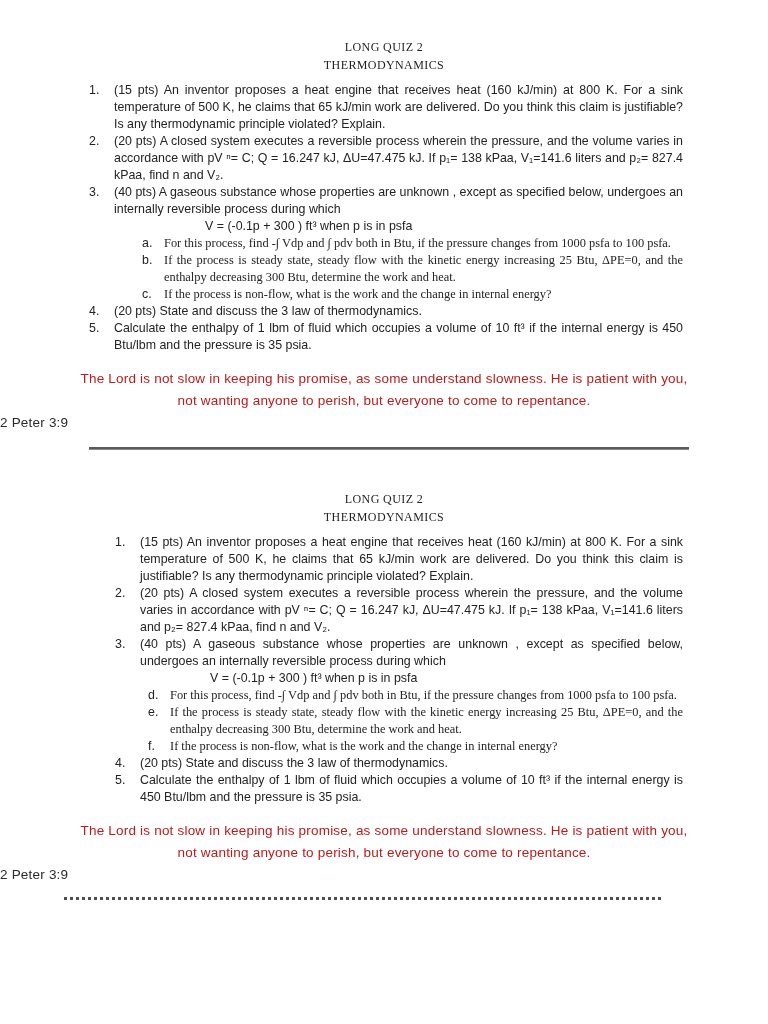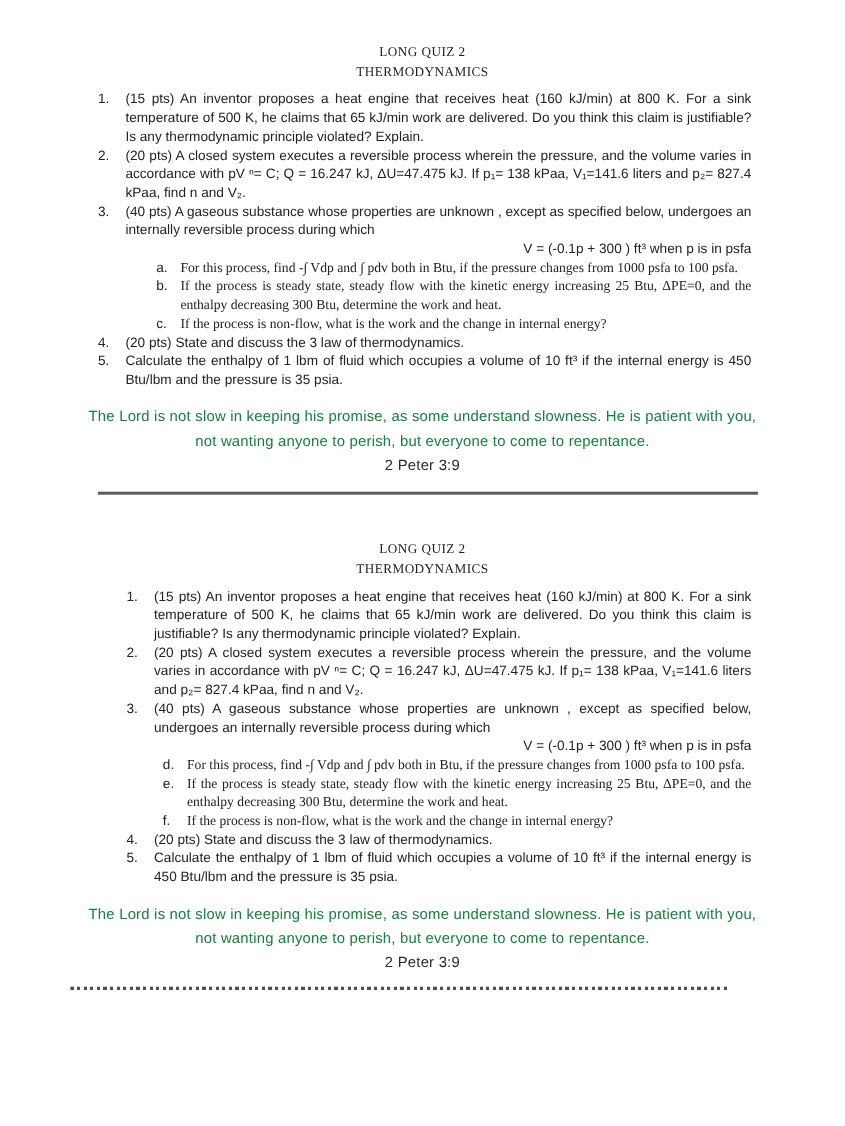--- a/index.html
+++ b/index.html
@@ -22,27 +22,27 @@
   .qrow { display: flex; }
   .qnum { flex: 0 0 25px; }
   .qtxt { flex: 1 1 auto; text-align: justify; }
 
   .subrow { display: flex; }
   .copy-top .subrow { margin-left: 53px; }
   .copy-bottom .subrow { margin-left: 33px; }
   .subnum { flex: 0 0 22px; }
   .subtxt { flex: 1 1 auto; text-align: justify; font-family: Liberation Serif, serif; }
 
-  .formula { white-space: nowrap; text-align: right; }
+  .formula { white-space: nowrap; }
   .copy-top .formula { padding-left: 116px; }
   .copy-bottom .formula { padding-left: 95px; }
 
   .verse { margin-top: 14px; padding: 0 72px; text-align: center;
-    font-size: 13.5px; line-height: 22px; letter-spacing: 0.2px; color: #15803d; }
-  .verse-ref { text-align: center; font-size: 13.5px; line-height: 22px;
+    font-size: 13.5px; line-height: 22px; letter-spacing: 0.2px; color: #b91c1c; }
+  .verse-ref { text-align: left; font-size: 13.5px; line-height: 22px;
     letter-spacing: 0.2px; color: #2a2a2a; }
 
   .divider-solid { margin: 13px 0 0 89px; width: 600px; height: 3px;
     background: #5a5a5a; border-bottom: 1px solid #8a8a8a; }
 
   .copy-bottom { margin-top: 40px; }
 
   .divider-dashed { margin: 11px 0 0 64px; width: 598px; height: 3px;
     background: repeating-linear-gradient(to right, #4f4f4f 0 3px, transparent 3px 6px);
   }

